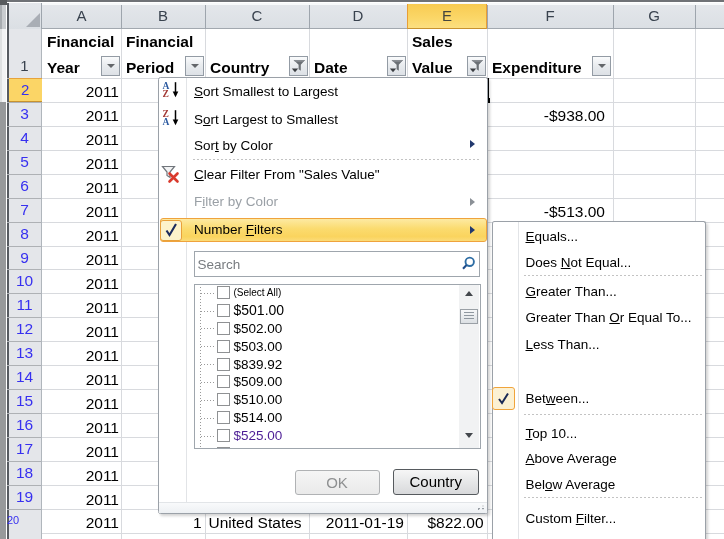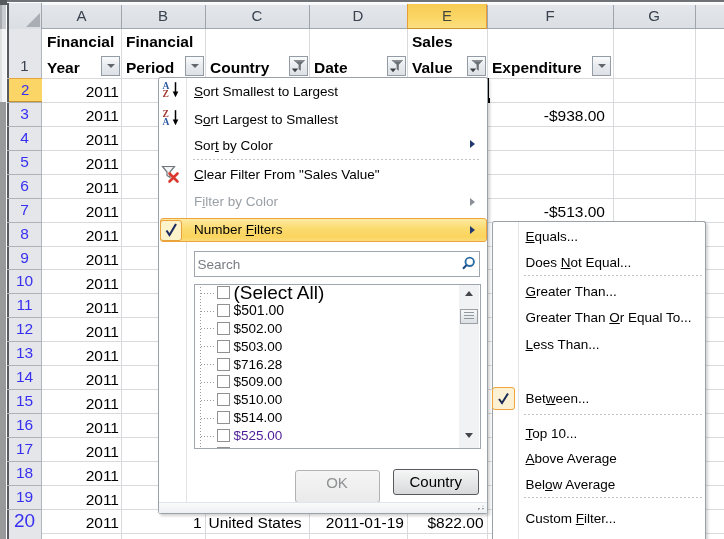--- a/index.html
+++ b/index.html
@@ -59,21 +59,21 @@
     <div class="a" style="left:7px;top:389.3px;width:35px;height:23.98px;line-height:23.98px;text-align:center;font-size:15.5px;color:#3730f0">15</div>
     <div class="a" style="left:7px;top:413.3px;width:34px;height:1px;background:#aeb1b5"></div>
     <div class="a" style="left:7px;top:413.3px;width:35px;height:23.98px;line-height:23.98px;text-align:center;font-size:15.5px;color:#3730f0">16</div>
     <div class="a" style="left:7px;top:437.3px;width:34px;height:1px;background:#aeb1b5"></div>
     <div class="a" style="left:7px;top:437.3px;width:35px;height:23.98px;line-height:23.98px;text-align:center;font-size:15.5px;color:#3730f0">17</div>
     <div class="a" style="left:7px;top:461.3px;width:34px;height:1px;background:#aeb1b5"></div>
     <div class="a" style="left:7px;top:461.3px;width:35px;height:23.98px;line-height:23.98px;text-align:center;font-size:15.5px;color:#3730f0">18</div>
     <div class="a" style="left:7px;top:485.3px;width:34px;height:1px;background:#aeb1b5"></div>
     <div class="a" style="left:7px;top:485.3px;width:35px;height:23.98px;line-height:23.98px;text-align:center;font-size:15.5px;color:#3730f0">19</div>
     <div class="a" style="left:7px;top:509.2px;width:34px;height:1px;background:#aeb1b5"></div>
-    <div class="a" style="left:7px;top:509.2px;width:35px;height:23.98px;line-height:23.98px;text-align:center;font-size:19px;color:#3730f0">20</div>
+    <div class="a" style="left:7px;top:509.2px;width:35px;height:23.98px;line-height:23.98px;text-align:left;font-size:11px;color:#3730f0">20</div>
     <div class="a" style="left:8.5px;top:77.6px;width:33.5px;height:23.98px;background:#fbd566;border-top:1px solid #e7a33c;border-bottom:1px solid #c8922e;box-sizing:border-box;line-height:21.98px;text-align:center;font-size:15px;color:#3730f0">2</div>
     <div class="gvl" style="left:121px;top:29px;height:510px"></div>
     <div class="gvl" style="left:205px;top:29px;height:510px"></div>
     <div class="gvl" style="left:309px;top:29px;height:510px"></div>
     <div class="gvl" style="left:407px;top:29px;height:510px"></div>
     <div class="gvl" style="left:487px;top:29px;height:510px"></div>
     <div class="gvl" style="left:613px;top:29px;height:510px"></div>
     <div class="gvl" style="left:695px;top:29px;height:510px"></div>
     <div class="ghl" style="left:42px;top:77.6px;width:682px"></div>
     <div class="ghl" style="left:42px;top:101.6px;width:682px"></div>
@@ -191,54 +191,54 @@
     <div class="a" style="left:193.5px;top:251px;width:286.5px;height:26px;border:1px solid #9fa6ad;box-sizing:border-box;background:#fff"></div>
     <div class="a" style="left:197.5px;top:254.5px;height:19px;line-height:19px;font-size:13.5px;color:#787c80">Search</div>
     <svg class="a" style="left:461px;top:256px" width="15" height="15" viewBox="0 0 15 15">
       <circle cx="8.7" cy="5.8" r="4.2" fill="none" stroke="#2e6da4" stroke-width="1.9"></circle>
       <line x1="5.6" y1="9.1" x2="2" y2="12.8" stroke="#1f4e8c" stroke-width="2.1"></line>
     </svg>
     <div class="a" style="left:193.5px;top:283.5px;width:287.5px;height:165.2px;border:1px solid #9fa6ad;box-sizing:border-box;background:#fff;overflow:hidden"></div>
     <div class="a" style="left:200px;top:287px;width:1px;height:161px;background:repeating-linear-gradient(180deg,#9a9a9a 0 1px,transparent 1px 3px)"></div>
     <div class="a" style="left:201px;top:292.7px;width:15px;height:1px;background:repeating-linear-gradient(90deg,#9a9a9a 0 1px,transparent 1px 3px)"></div>
     <div class="cb" style="left:216.5px;top:286.2px"></div>
-    <div class="a" style="left:233.5px;top:283.2px;height:19px;line-height:19px;font-size:19px;color:#000;white-space:nowrap">(Select All)</div>
+    <div class="a" style="left:233.5px;top:283.2px;height:19px;line-height:19px;font-size:10px;color:#000;white-space:nowrap">(Select All)</div>
     <div class="a" style="left:201px;top:310.6px;width:15px;height:1px;background:repeating-linear-gradient(90deg,#9a9a9a 0 1px,transparent 1px 3px)"></div>
     <div class="cb" style="left:216.5px;top:304.1px"></div>
     <div class="a" style="left:233.5px;top:301.1px;height:19px;line-height:19px;font-size:14px;color:#000;white-space:nowrap">$501.00</div>
     <div class="a" style="left:201px;top:328.4px;width:15px;height:1px;background:repeating-linear-gradient(90deg,#9a9a9a 0 1px,transparent 1px 3px)"></div>
     <div class="cb" style="left:216.5px;top:321.9px"></div>
     <div class="a" style="left:233.5px;top:318.9px;height:19px;line-height:19px;font-size:13.5px;color:#000;white-space:nowrap">$502.00</div>
     <div class="a" style="left:201px;top:346.2px;width:15px;height:1px;background:repeating-linear-gradient(90deg,#9a9a9a 0 1px,transparent 1px 3px)"></div>
     <div class="cb" style="left:216.5px;top:339.8px"></div>
     <div class="a" style="left:233.5px;top:336.8px;height:19px;line-height:19px;font-size:13.5px;color:#000;white-space:nowrap">$503.00</div>
     <div class="a" style="left:201px;top:364.1px;width:15px;height:1px;background:repeating-linear-gradient(90deg,#9a9a9a 0 1px,transparent 1px 3px)"></div>
     <div class="cb" style="left:216.5px;top:357.6px"></div>
-    <div class="a" style="left:233.5px;top:354.6px;height:19px;line-height:19px;font-size:13.5px;color:#000;white-space:nowrap">$716.28</div>
+    <div class="a" style="left:233.5px;top:354.6px;height:19px;line-height:19px;font-size:13.5px;color:#000;white-space:nowrap">$839.92</div>
     <div class="a" style="left:201px;top:381.9px;width:15px;height:1px;background:repeating-linear-gradient(90deg,#9a9a9a 0 1px,transparent 1px 3px)"></div>
     <div class="cb" style="left:216.5px;top:375.4px"></div>
     <div class="a" style="left:233.5px;top:372.4px;height:19px;line-height:19px;font-size:13.5px;color:#000;white-space:nowrap">$509.00</div>
     <div class="a" style="left:201px;top:399.8px;width:15px;height:1px;background:repeating-linear-gradient(90deg,#9a9a9a 0 1px,transparent 1px 3px)"></div>
     <div class="cb" style="left:216.5px;top:393.3px"></div>
     <div class="a" style="left:233.5px;top:390.3px;height:19px;line-height:19px;font-size:13.5px;color:#000;white-space:nowrap">$510.00</div>
     <div class="a" style="left:201px;top:417.6px;width:15px;height:1px;background:repeating-linear-gradient(90deg,#9a9a9a 0 1px,transparent 1px 3px)"></div>
     <div class="cb" style="left:216.5px;top:411.1px"></div>
     <div class="a" style="left:233.5px;top:408.1px;height:19px;line-height:19px;font-size:13.5px;color:#000;white-space:nowrap">$514.00</div>
     <div class="a" style="left:201px;top:435.5px;width:15px;height:1px;background:repeating-linear-gradient(90deg,#9a9a9a 0 1px,transparent 1px 3px)"></div>
     <div class="cb" style="left:216.5px;top:429.0px"></div>
     <div class="a" style="left:233.5px;top:426.0px;height:19px;line-height:19px;font-size:13.5px;color:#4c1d95;white-space:nowrap">$525.00</div>
     <div class="a" style="left:216.5px;top:446.9px;width:13px;height:1.1px;border:1px solid #8f9193;border-bottom:none;background:#fff;box-sizing:border-box"></div>
     <div class="a" style="left:459px;top:284.5px;width:19.5px;height:163.5px;background:#f1f2f3"></div>
     <div class="a" style="left:464.5px;top:291px;width:0;height:0;border-left:4.3px solid transparent;border-right:4.3px solid transparent;border-bottom:5px solid #43474c"></div>
     <div class="a" style="left:464.5px;top:432.5px;width:0;height:0;border-left:4.3px solid transparent;border-right:4.3px solid transparent;border-top:5px solid #43474c"></div>
     <div class="a" style="left:459.5px;top:308.5px;width:18.5px;height:15.5px;background:linear-gradient(180deg,#f6f7f8,#dce0e4);border:1px solid #9aa0a6;box-sizing:border-box"></div>
     <div class="a" style="left:464px;top:311.5px;width:9.5px;height:1px;background:#8f979f"></div>
     <div class="a" style="left:464px;top:314.7px;width:9.5px;height:1px;background:#8f979f"></div>
     <div class="a" style="left:464px;top:317.9px;width:9.5px;height:1px;background:#8f979f"></div>
-    <div class="a" style="left:294.5px;top:469.5px;width:85px;height:33px;border:1px solid #b0b2b4;border-radius:3px;background:linear-gradient(180deg,#f5f5f5,#eaeaea);box-sizing:border-box;text-align:center;line-height:23.5px;font-size:15px;color:#8e9091">OK</div>
+    <div class="a" style="left:294.5px;top:469.5px;width:85px;height:25px;border:1px solid #b0b2b4;border-radius:3px;background:linear-gradient(180deg,#f5f5f5,#eaeaea);box-sizing:border-box;text-align:center;line-height:23.5px;font-size:15px;color:#8e9091">OK</div>
     <div class="a" style="left:393px;top:469px;width:85.5px;height:26px;border:1px solid #565a5e;border-radius:3px;background:linear-gradient(180deg,#f6f6f6,#e8e9ea 45%,#d8d9db);box-sizing:border-box;text-align:center;line-height:23.5px;font-size:15px;color:#000">Country</div>
     <div class="a" style="left:159px;top:502px;width:328px;height:10.5px;background:linear-gradient(180deg,#fafbfc,#edf0f3)"></div>
     <div class="a" style="left:159px;top:501.8px;width:328px;height:1px;background:#e2e5e8"></div>
     <div class="a" style="left:481.5px;top:504.5px;width:2px;height:2px;background:#989ea5"></div>
     <div class="a" style="left:482.2px;top:505.2px;width:1.6px;height:1.6px;background:#fff;opacity:.7"></div>
     <div class="a" style="left:481.5px;top:508px;width:2px;height:2px;background:#989ea5"></div>
     <div class="a" style="left:482.2px;top:508.7px;width:1.6px;height:1.6px;background:#fff;opacity:.7"></div>
     <div class="a" style="left:478px;top:508px;width:2px;height:2px;background:#989ea5"></div>
     <div class="a" style="left:478.7px;top:508.7px;width:1.6px;height:1.6px;background:#fff;opacity:.7"></div>
     <div class="a" style="left:492px;top:221px;width:213.5px;height:318px;background:#fff;border:1px solid #9ba1a8;border-bottom:none;border-radius:2.5px 2.5px 0 0;box-sizing:border-box;box-shadow:2px 2px 3px rgba(0,0,0,0.18)"></div>

